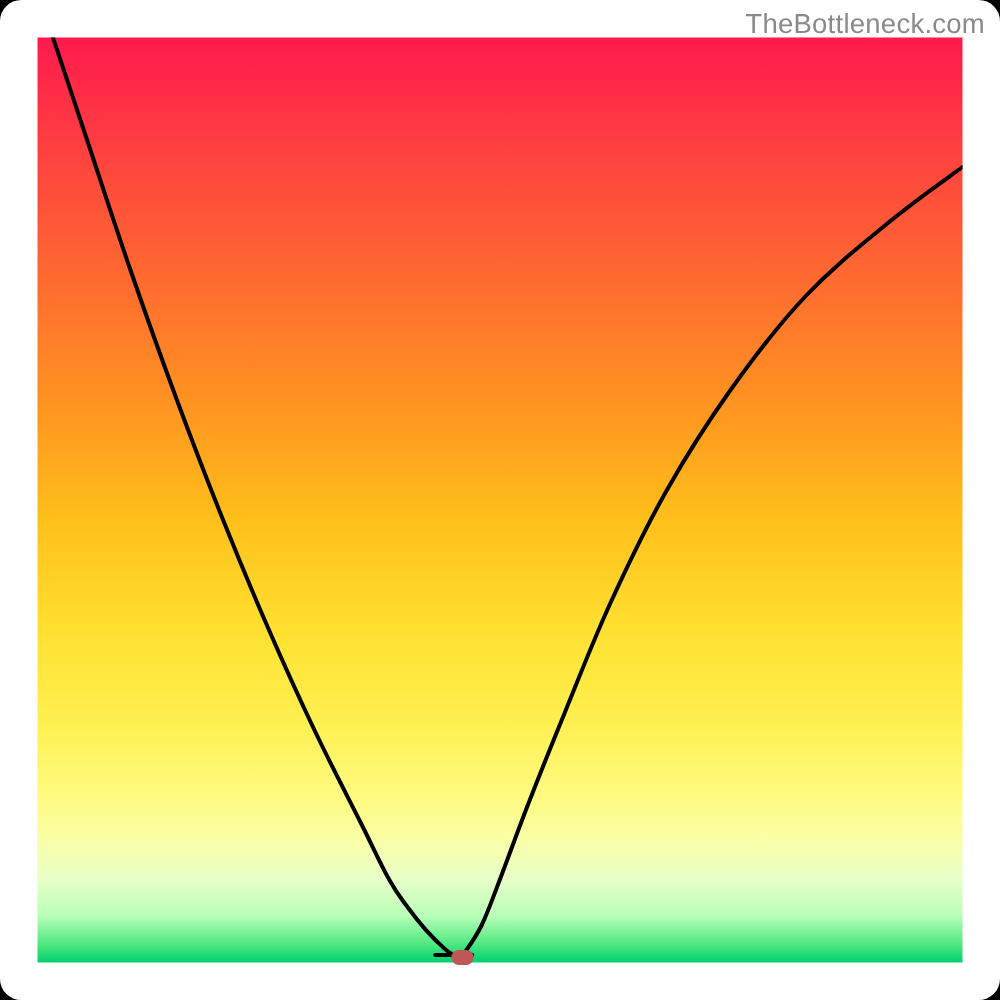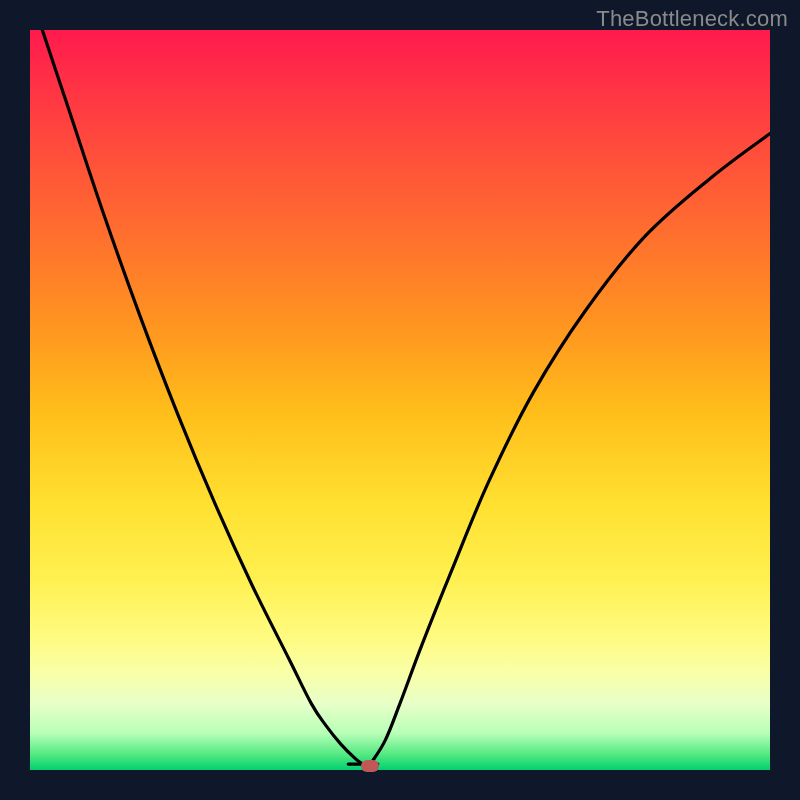--- a/index.html
+++ b/index.html
@@ -8,21 +8,22 @@
     width: 800px;
     height: 800px;
     background: #000;
     font-family: Arial, Helvetica, sans-serif;
     overflow: hidden;
   }
   .frame {
     position: relative;
     width: 800px;
     height: 800px;
-    background: #0f172a;
+    background: #ffffff;
+    border-radius: 17px;
   }
   .plot-area {
     position: absolute;
     left: 30px;
     top: 30px;
     width: 740px;
     height: 740px;
     background: linear-gradient(
       to bottom,
       #ff1a4d 0%,

